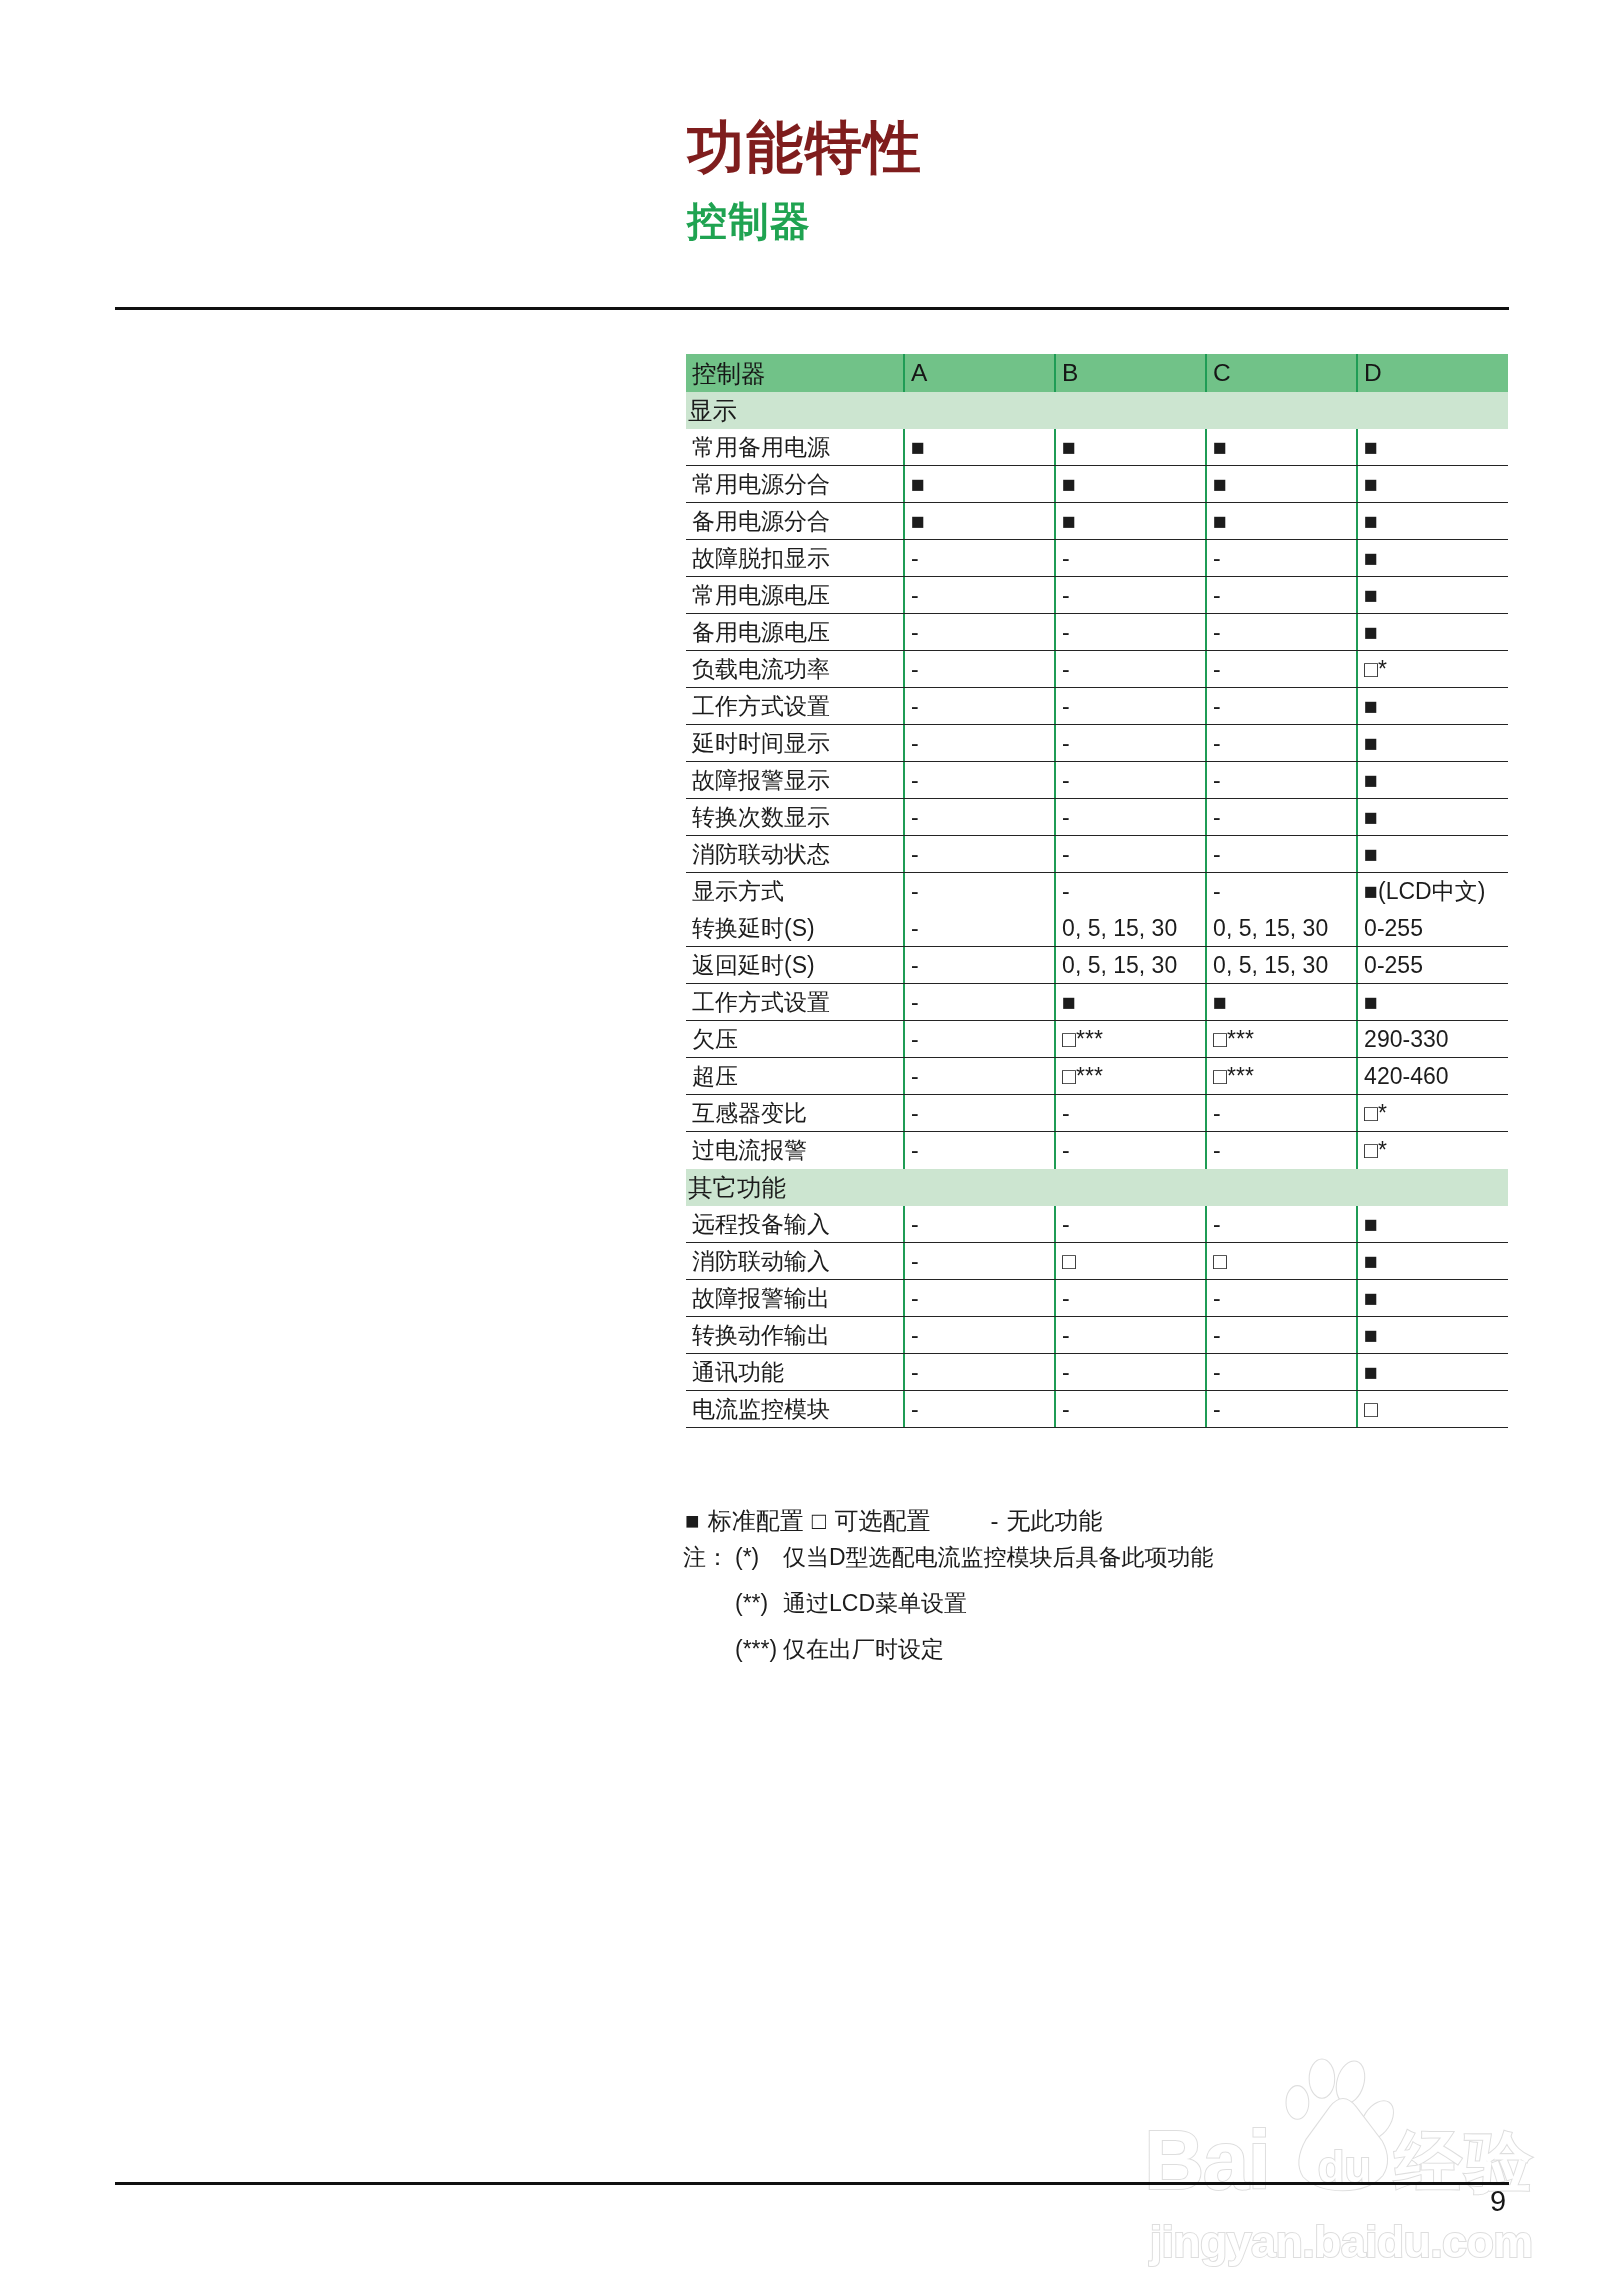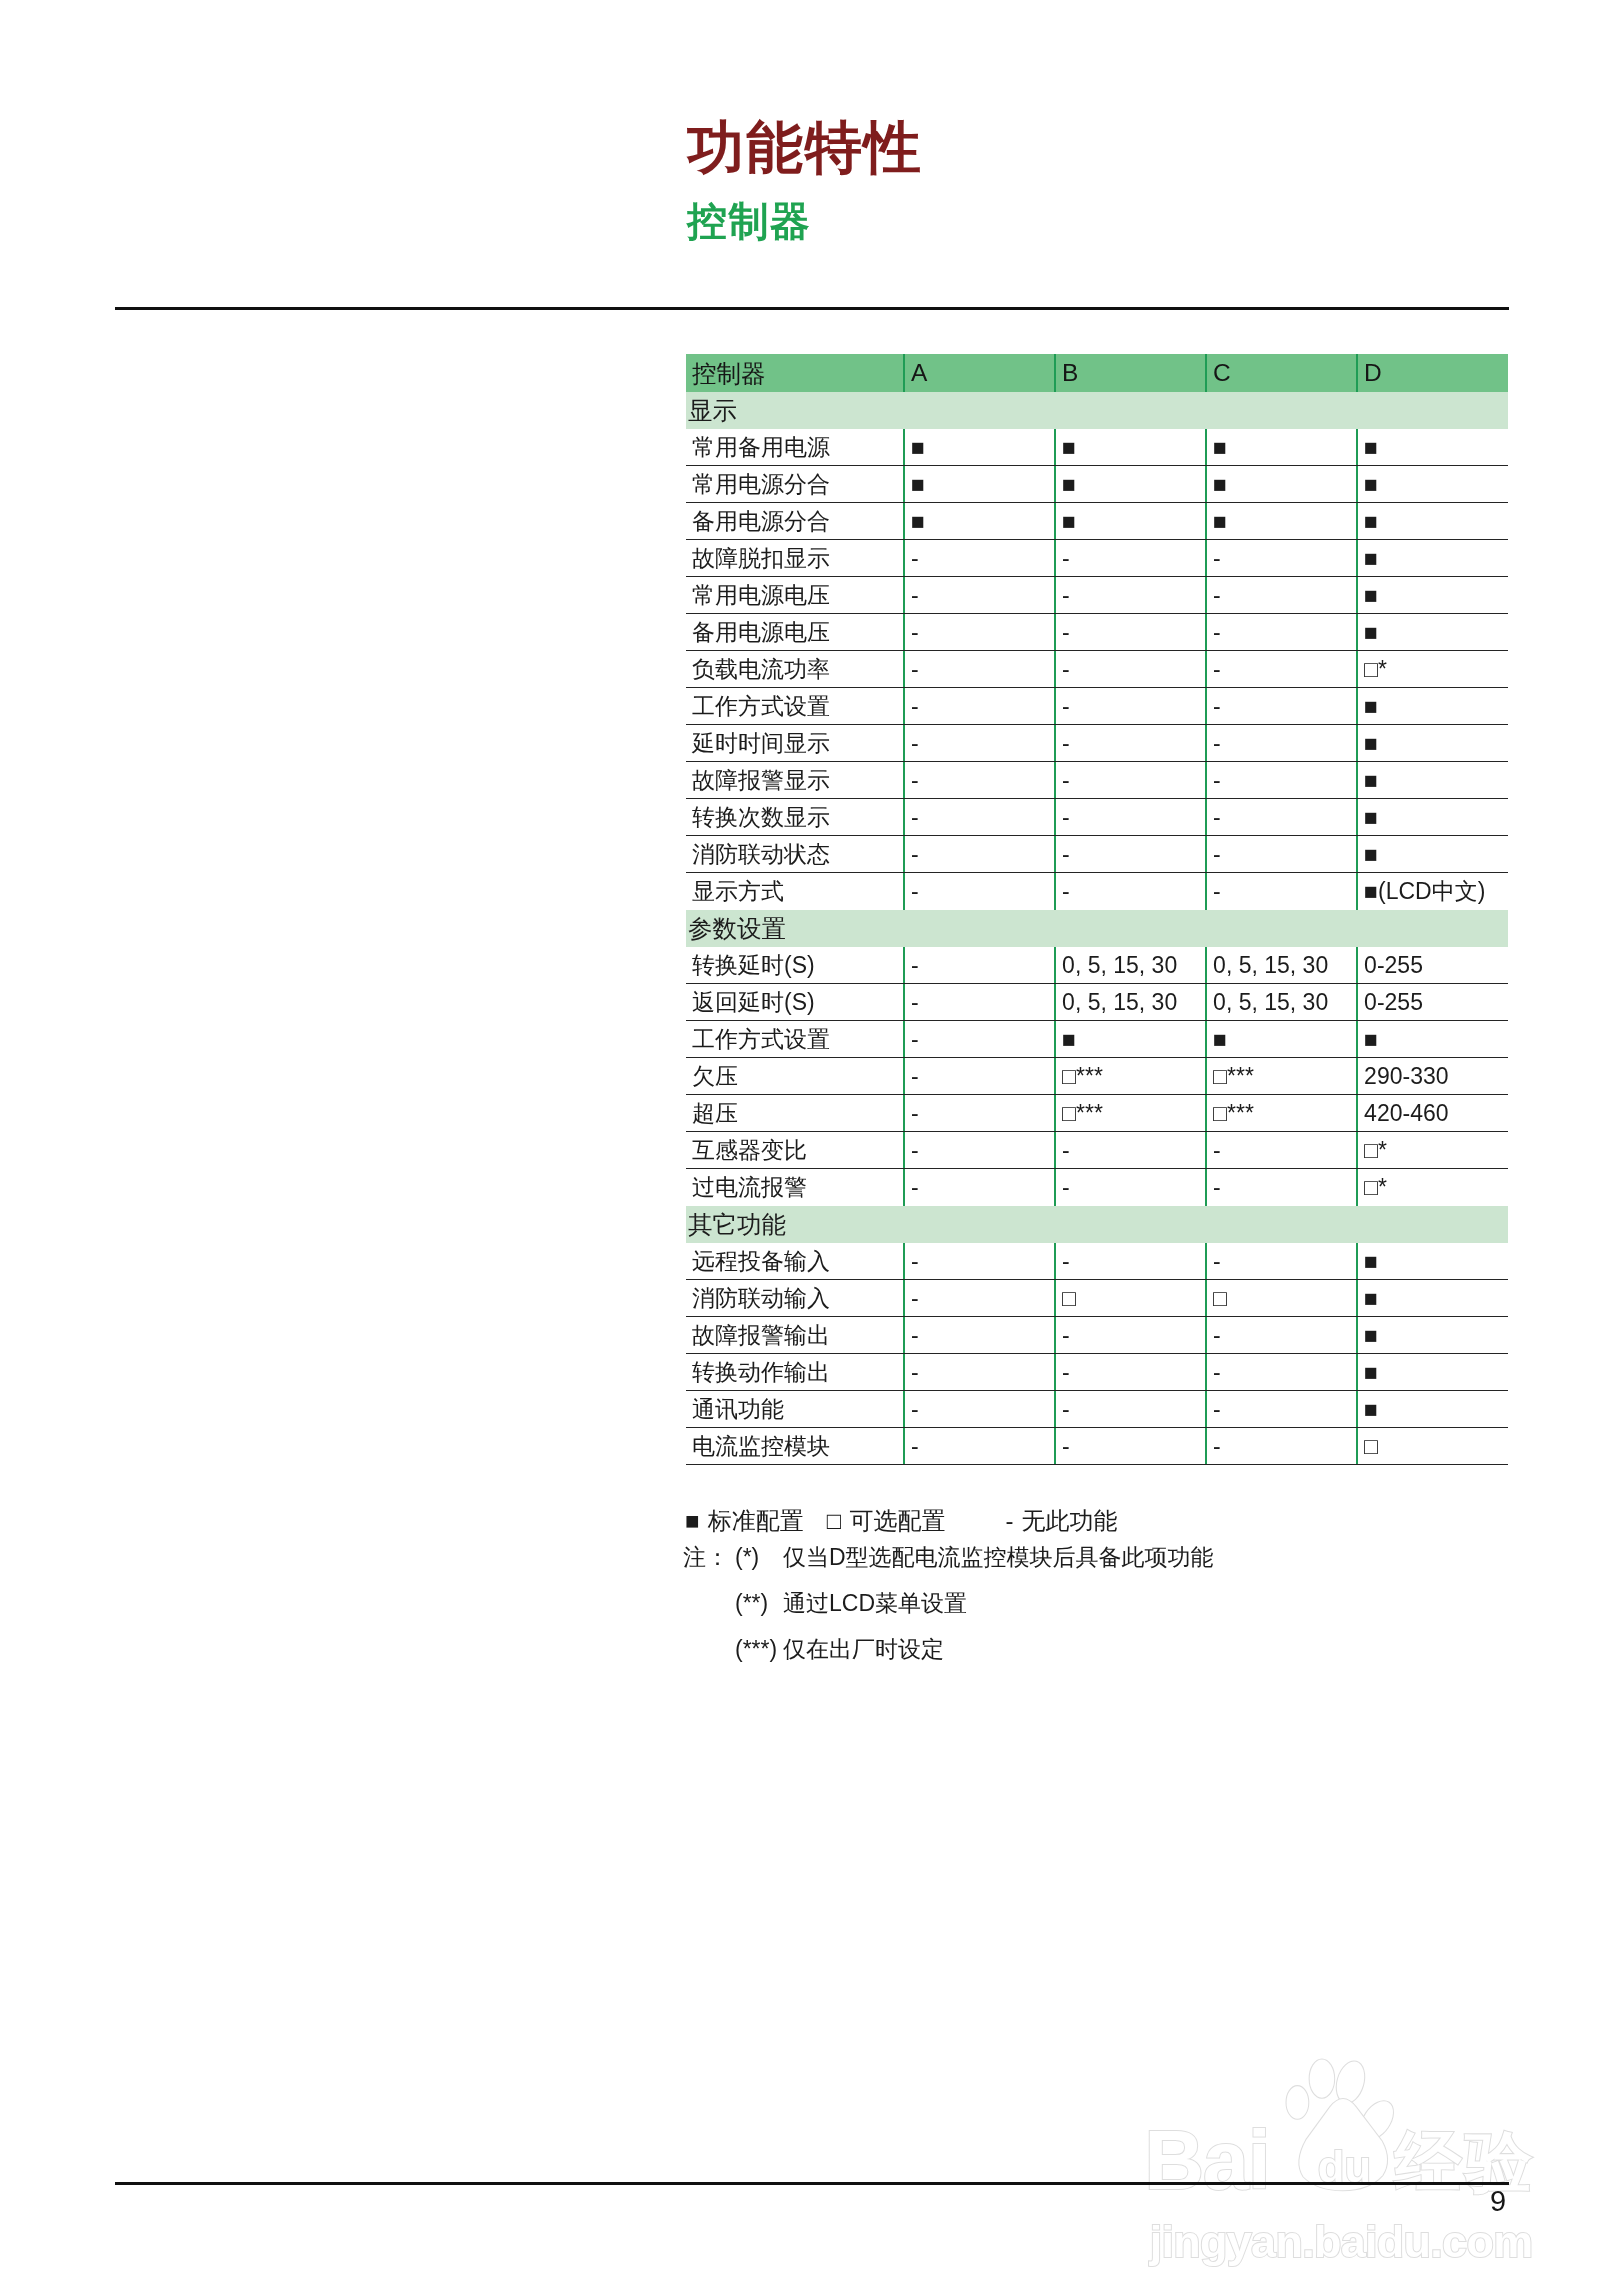--- a/index.html
+++ b/index.html
@@ -53,21 +53,21 @@
   .cell.val, .hcell.val { width:151px; border-left:2px solid #1f9c55; }
   .hcell { display:flex; align-items:center; padding-left:6.1px; }
   .hcell.label { width:217px; }
 
   
   .legend {
     left:685px; top:1505px; font-size:24px;
     display:flex; align-items:center; z-index:2;
   }
   .legend .sym { margin-right:8.2px; }
-  .legend .gap1 { margin-right:23px; }
+  .legend .gap1 { margin-right:8px; }
   .legend .gap2 { margin-right:60px; }
   .notes { left:683px; top:1534px; font-size:23px; line-height:46px; z-index:2; }
   .note-line { position:relative; height:46px; white-space:nowrap; }
   .note-prefix { position:absolute; left:0; }
   .note-marker { position:absolute; left:52px; }
   .note-text { position:absolute; left:100px; }
 
   
   .watermark { left:1125px; top:2031px; width:436px; height:245px; z-index:1; }
 
@@ -180,23 +180,20 @@
         <div class="cell val">-</div>
         <div class="cell val">-</div>
         <div class="cell val">■</div>
       </div>
       <div class="trow data nosep">
         <div class="cell label">显示方式</div>
         <div class="cell val">-</div>
         <div class="cell val">-</div>
         <div class="cell val">-</div>
         <div class="cell val">■(LCD中文)</div>
-      </div>
-      <div class="trow band">
-        <span class="band-label">参数设置</span>
       </div>
       <div class="trow data">
         <div class="cell label">转换延时(S)</div>
         <div class="cell val">-</div>
         <div class="cell val">0, 5, 15, 30</div>
         <div class="cell val">0, 5, 15, 30</div>
         <div class="cell val">0-255</div>
       </div>
       <div class="trow data">
         <div class="cell label">返回延时(S)</div>

